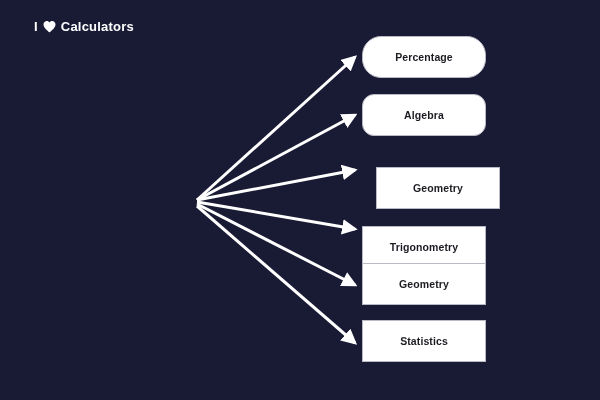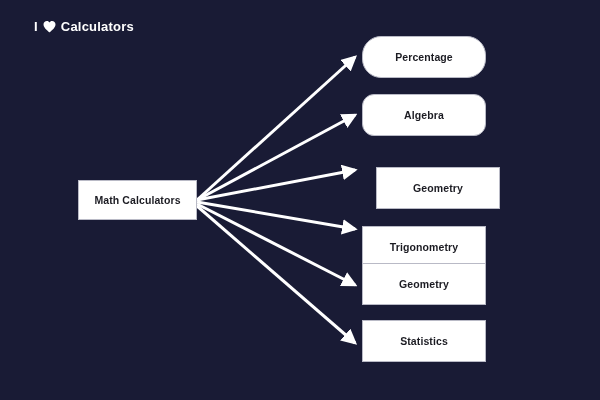--- a/index.html
+++ b/index.html
@@ -113,23 +113,20 @@
     </defs>
 
     <line x1="197" y1="200" x2="355" y2="57" stroke="#ffffff" stroke-width="3" marker-end="url(#arrowhead)"></line>
     <line x1="197" y1="200" x2="355" y2="115" stroke="#ffffff" stroke-width="3" marker-end="url(#arrowhead)"></line>
     <line x1="197" y1="200" x2="355" y2="170" stroke="#ffffff" stroke-width="3" marker-end="url(#arrowhead)"></line>
     <line x1="197" y1="202" x2="355" y2="229" stroke="#ffffff" stroke-width="3" marker-end="url(#arrowhead)"></line>
     <line x1="197" y1="204" x2="355" y2="285" stroke="#ffffff" stroke-width="3" marker-end="url(#arrowhead)"></line>
     <line x1="197" y1="206" x2="355" y2="343" stroke="#ffffff" stroke-width="3" marker-end="url(#arrowhead)"></line>
   </svg>
 
-  <div class="node node-source">
-    <span>Math Calculators</span>
-  </div>
 
   <div class="node node-leaf" style="top:36px;border-radius:19px;">
     <span>Percentage</span>
   </div>
 
   <div class="node node-leaf" style="top:94px;border-radius:12px;">
     <span>Algebra</span>
   </div>
 
   <div class="node node-leaf" style="top:167px;margin-left:14px;">

